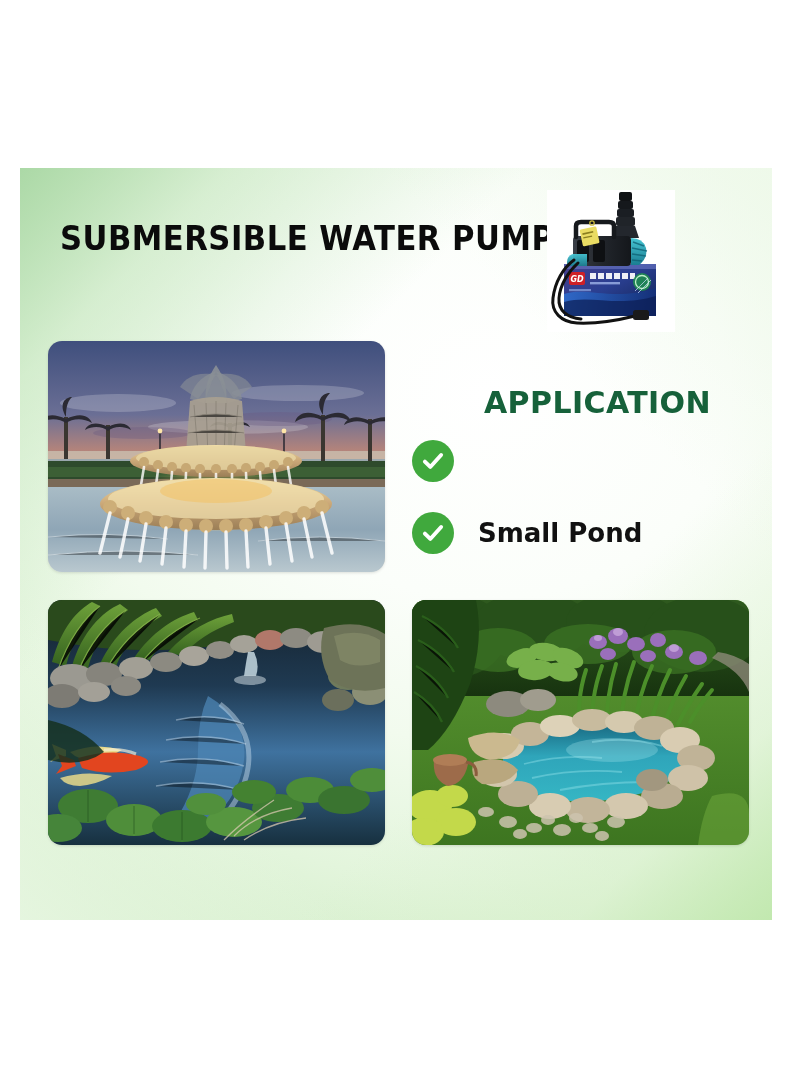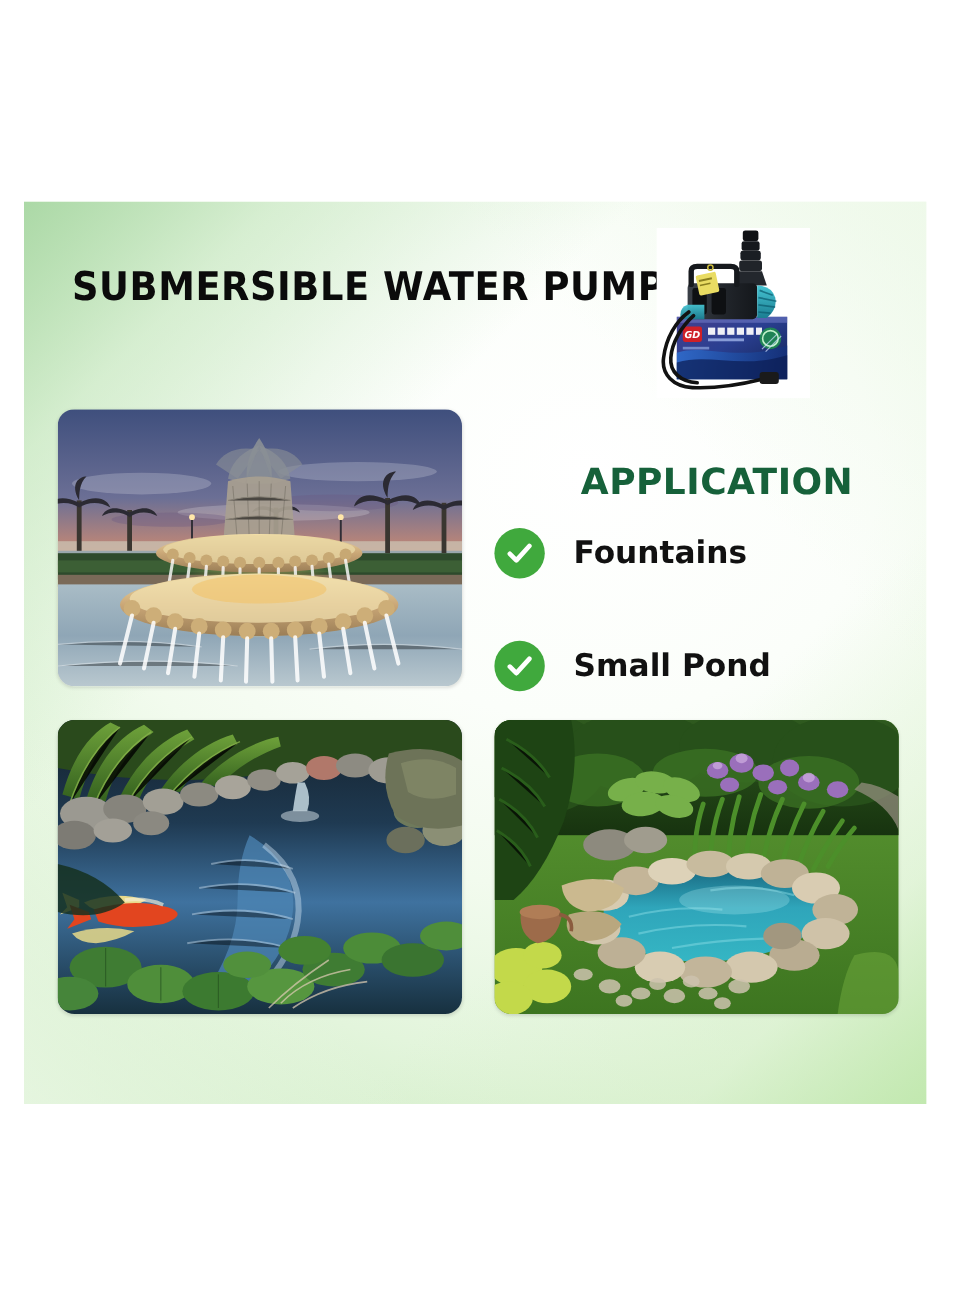--- a/index.html
+++ b/index.html
@@ -49,21 +49,21 @@
 
   
   #application-heading{
     position:absolute;left:441px;top:385px;
     font-size:30px;font-weight:700;color:#16613a;letter-spacing:.4px;
     font-family:"DejaVu Sans", sans-serif;
     margin-left:43px;
   }
   .app-item{position:absolute;display:flex;align-items:center;gap:24px;}
   #app-item-0{left:412px;top:440px;}
-  #app-item-1{left:412px;top:534px;}
+  #app-item-1{left:412px;top:512px;}
   .check-badge{width:42px;height:42px;flex:0 0 42px;border-radius:50%;
                background:#40a93d;display:flex;align-items:center;justify-content:center;}
   .check-badge svg{display:block;width:26px;height:26px;}
   .app-label{font-size:26px;font-weight:700;color:#111111;white-space:nowrap;
              font-family:"DejaVu Sans", sans-serif;}
 </style>
 </head>
 <body>
 
 <div id="promo-card">
@@ -590,21 +590,20 @@
 </div>
 
 <div id="application-heading">APPLICATION</div>
 
 <div class="app-item" id="app-item-0">
   <span class="check-badge">
     <svg viewBox="0 0 24 24" xmlns="http://www.w3.org/2000/svg" aria-hidden="true">
       <path d="M4.5 12.5 L9.5 17.5 L19.5 6.5" fill="none" stroke="#ffffff" stroke-width="3.6" stroke-linecap="round" stroke-linejoin="round"></path>
     </svg>
   </span>
-  <span class="app-label">Fountains</span>
 </div>
 
 <div class="app-item" id="app-item-1">
   <span class="check-badge">
     <svg viewBox="0 0 24 24" xmlns="http://www.w3.org/2000/svg" aria-hidden="true">
       <path d="M4.5 12.5 L9.5 17.5 L19.5 6.5" fill="none" stroke="#ffffff" stroke-width="3.6" stroke-linecap="round" stroke-linejoin="round"></path>
     </svg>
   </span>
   <span class="app-label">Small Pond</span>
 </div>

